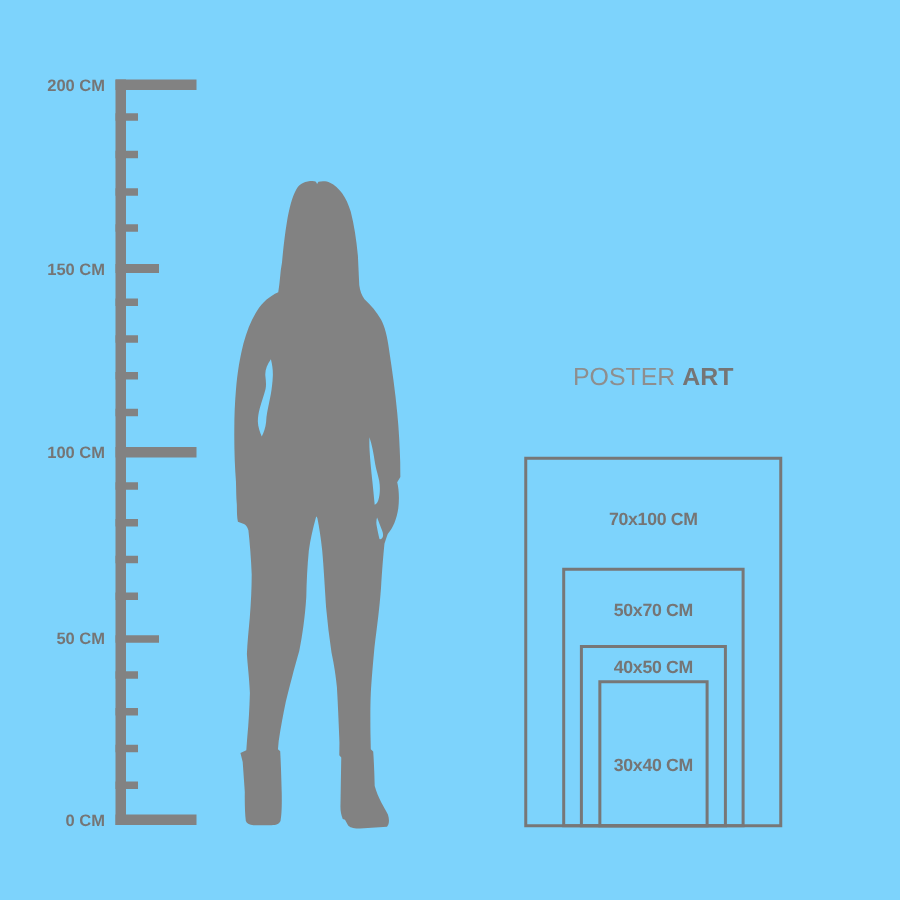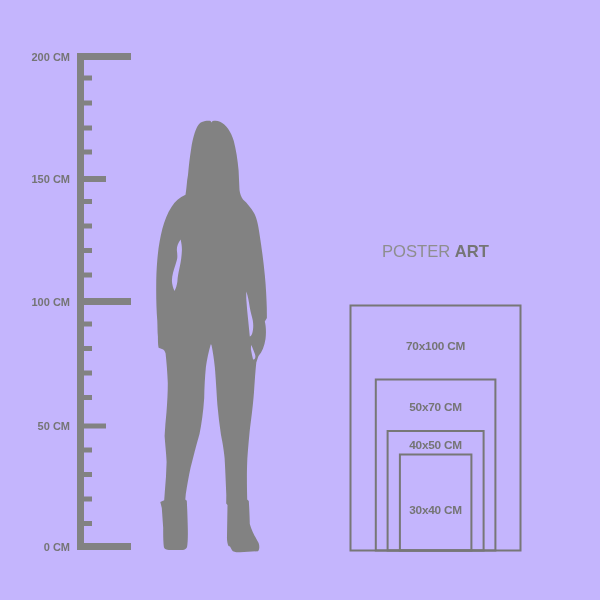--- a/index.html
+++ b/index.html
@@ -1,16 +1,16 @@
 <!DOCTYPE html>
 <html><head>
 <meta charset="utf-8">
 <style>
   html,body{margin:0;padding:0;background:#ffffff;}
-  #stage{position:relative;width:600px;height:600px;background:#c4b5fd;overflow:hidden;}
+  #stage{position:relative;width:600px;height:600px;background:#7dd3fc;overflow:hidden;}
   svg{display:block;}
   text{font-family:"Liberation Sans", sans-serif;}
 </style>
 </head>
 <body>
 <div id="stage">
 <svg width="600" height="600" viewBox="0 0 600 600">
 
   <g fill="#828282">
     <rect x="77" y="53" width="7" height="497"></rect>

